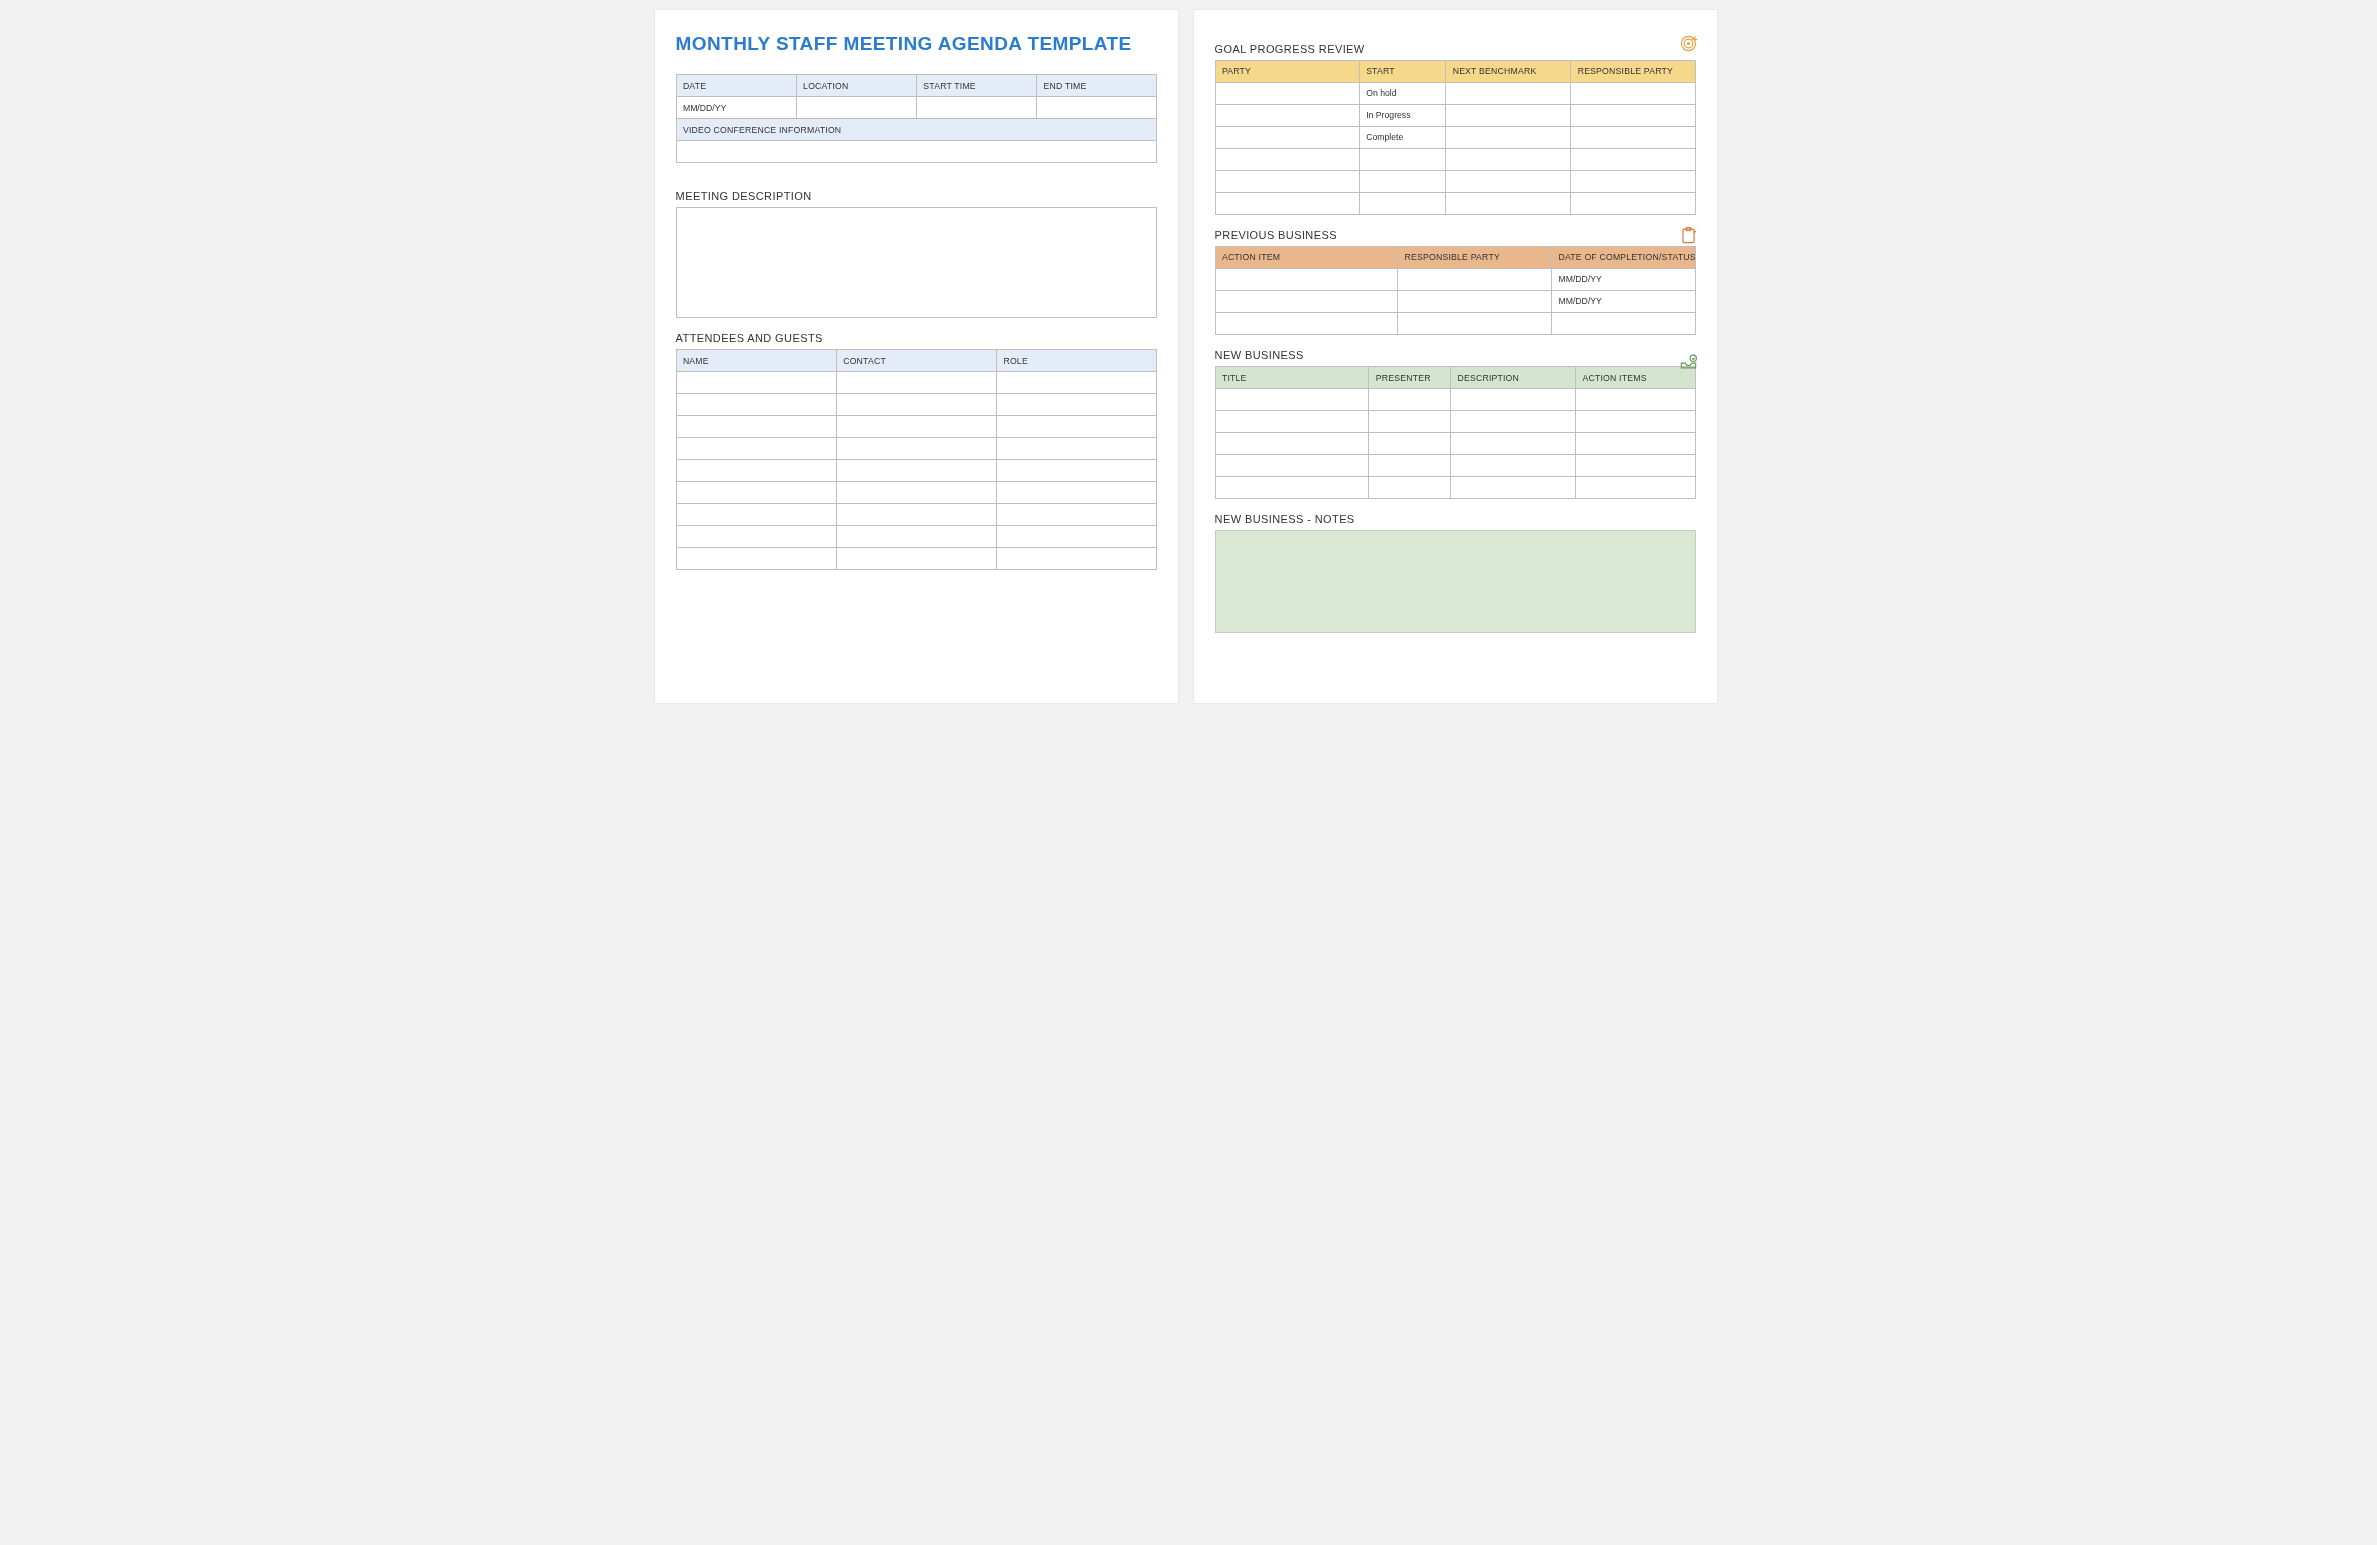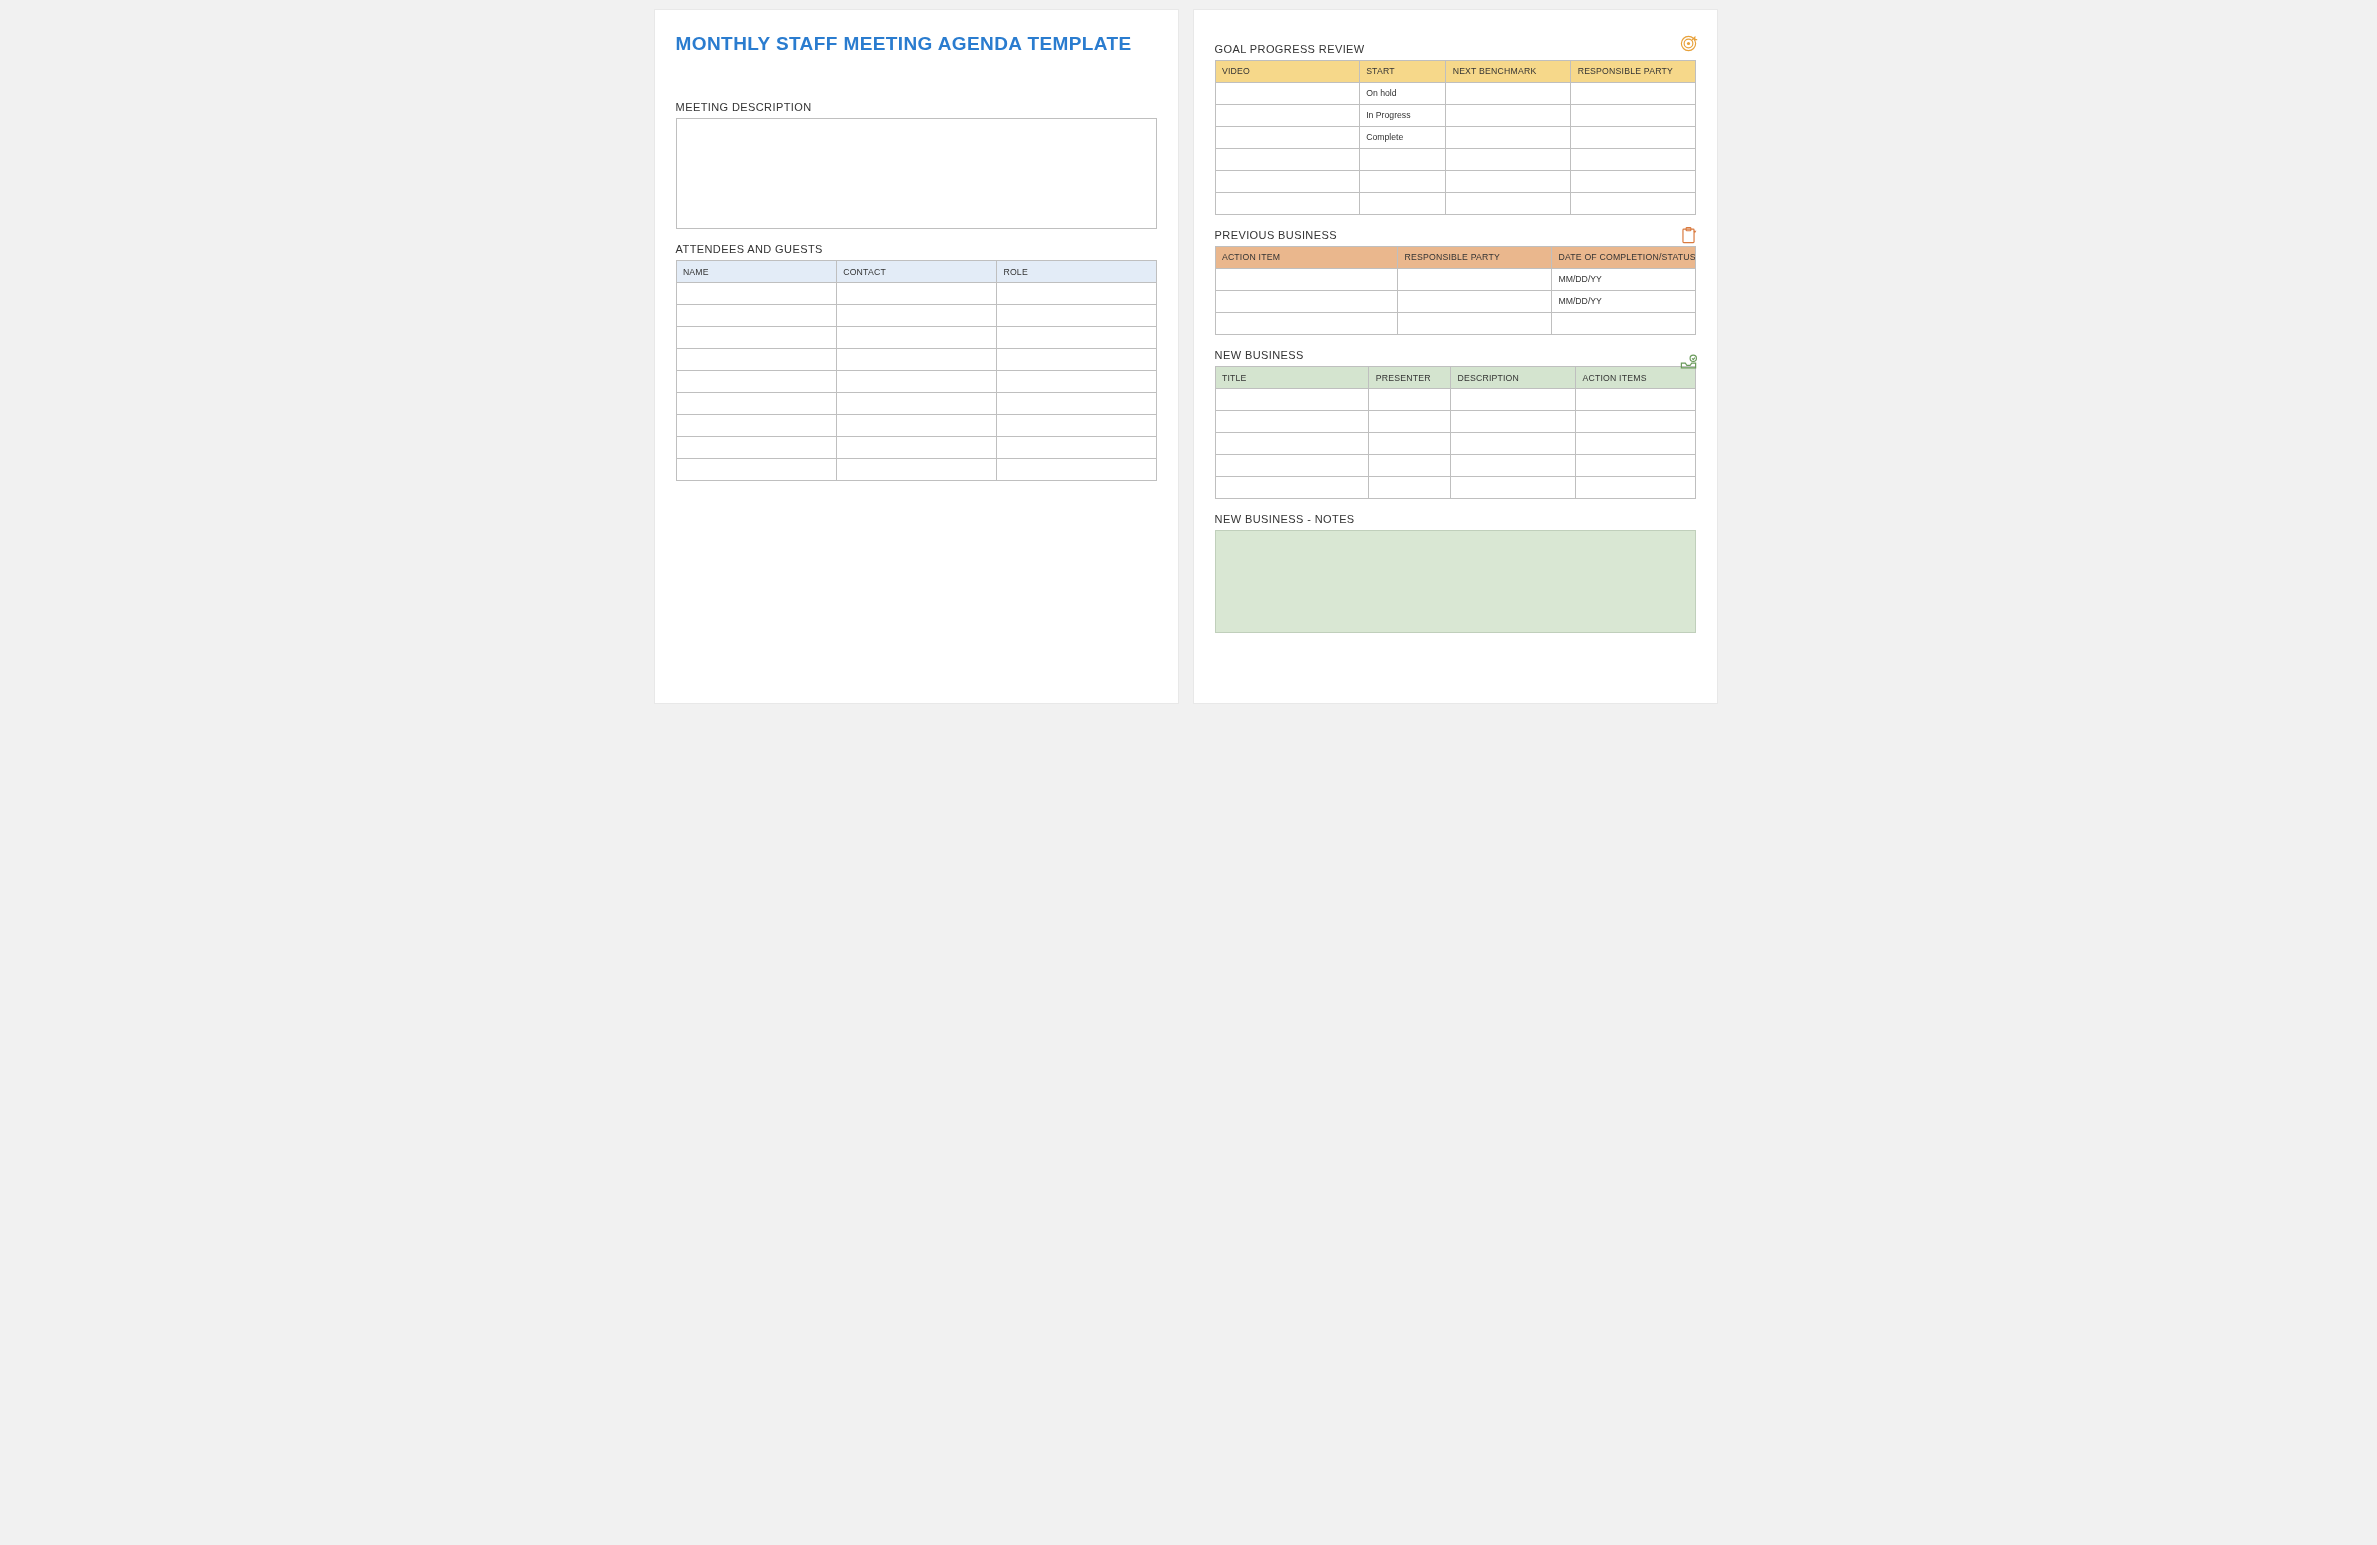--- a/index.html
+++ b/index.html
@@ -81,20 +81,42 @@
   .center { text-align:center; }
 </style>
 </head>
 <body>
 
 <div class="stage">
 
   <div class="page">
     <div class="title">MONTHLY STAFF MEETING AGENDA TEMPLATE</div>
 
+    <table class="grid">
+      <tbody>
+          <tr>
+        <th class="hdr-blue">DATE</th>
+        <th class="hdr-blue">LOCATION</th>
+        <th class="hdr-blue">START TIME</th>
+        <th class="hdr-blue">END TIME</th>
+      </tr>
+      <tr>
+        <td>MM/DD/YY</td>
+        <td></td>
+        <td></td>
+        <td></td>
+      </tr>
+      <tr>
+        <th class="hdr-blue" colspan="4">VIDEO CONFERENCE INFORMATION</th>
+      </tr>
+      <tr>
+        <td colspan="4"></td>
+      </tr>
+    </tbody>
+      </table>
 
     <div style="height:12.7px"></div>
 
 
     <div class="section-label">MEETING DESCRIPTION</div>
     <div class="box big"></div>
 
     <div class="section-label">ATTENDEES AND GUESTS</div>
     <table class="grid">
       <thead>
@@ -165,21 +187,21 @@
     <div class="section-label" style="margin-top:13px">GOAL PROGRESS REVIEW</div>
     <table class="grid">
       <colgroup>
           <col style="width:30%">
           <col style="width:18%">
           <col style="width:26%">
           <col style="width:26%">
         </colgroup>
       <thead>
         <tr>
-          <th class="hdr-yellow">VIDEO</th>
+          <th class="hdr-yellow">PARTY</th>
           <th class="hdr-yellow">START</th>
           <th class="hdr-yellow">NEXT BENCHMARK</th>
           <th class="hdr-yellow">RESPONSIBLE PARTY</th>
         </tr>
       </thead>
       <tbody id="goal-body">
           <tr>
             <td></td>
             <td>On hold</td>
             <td></td>

